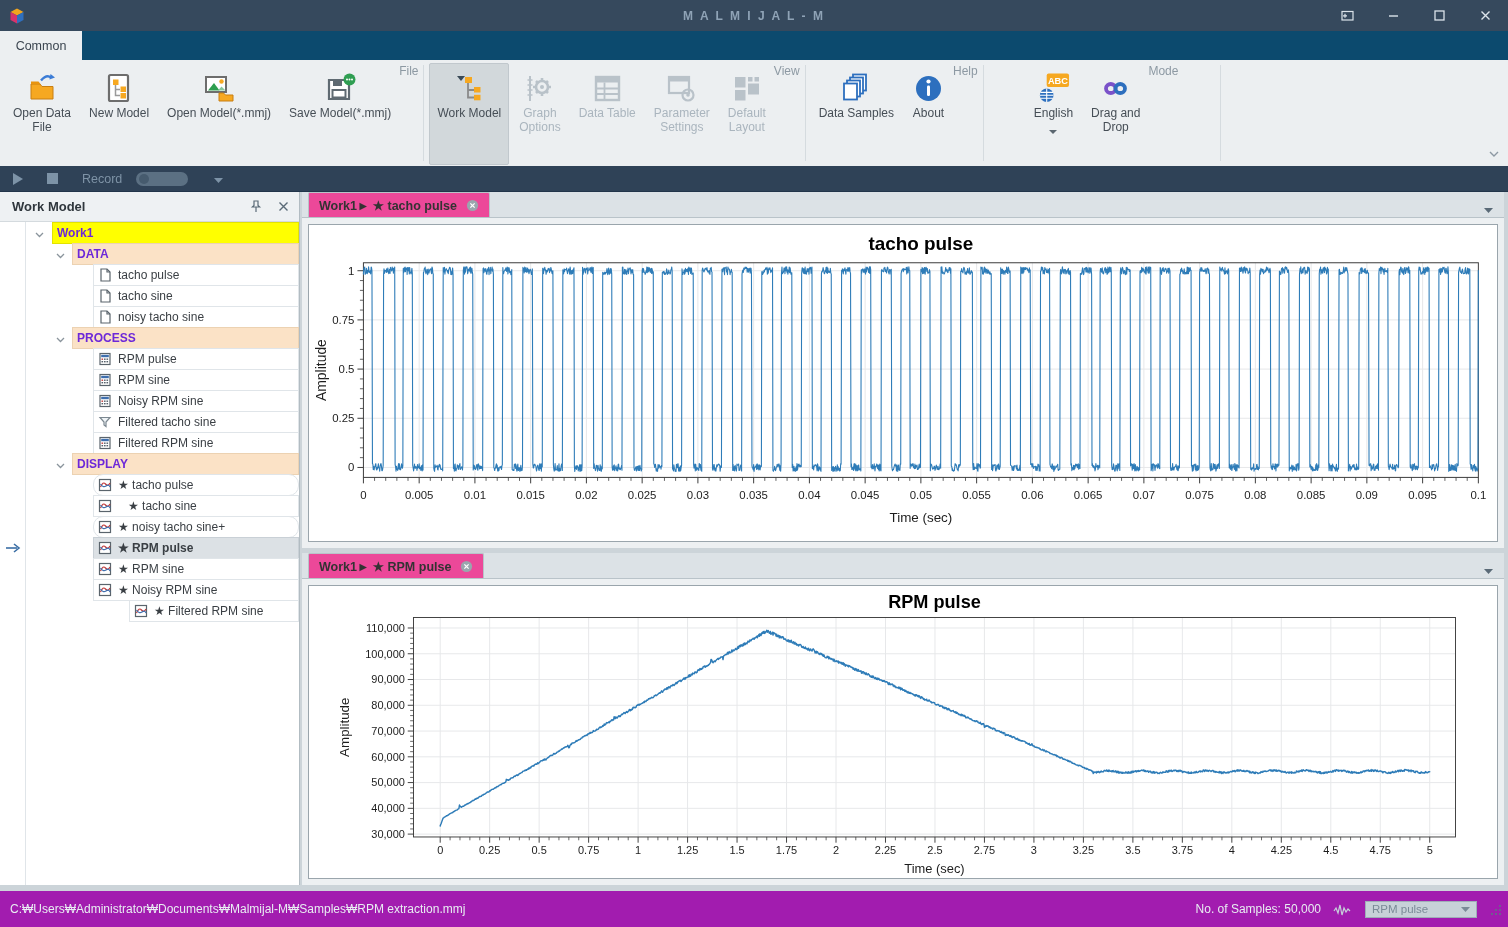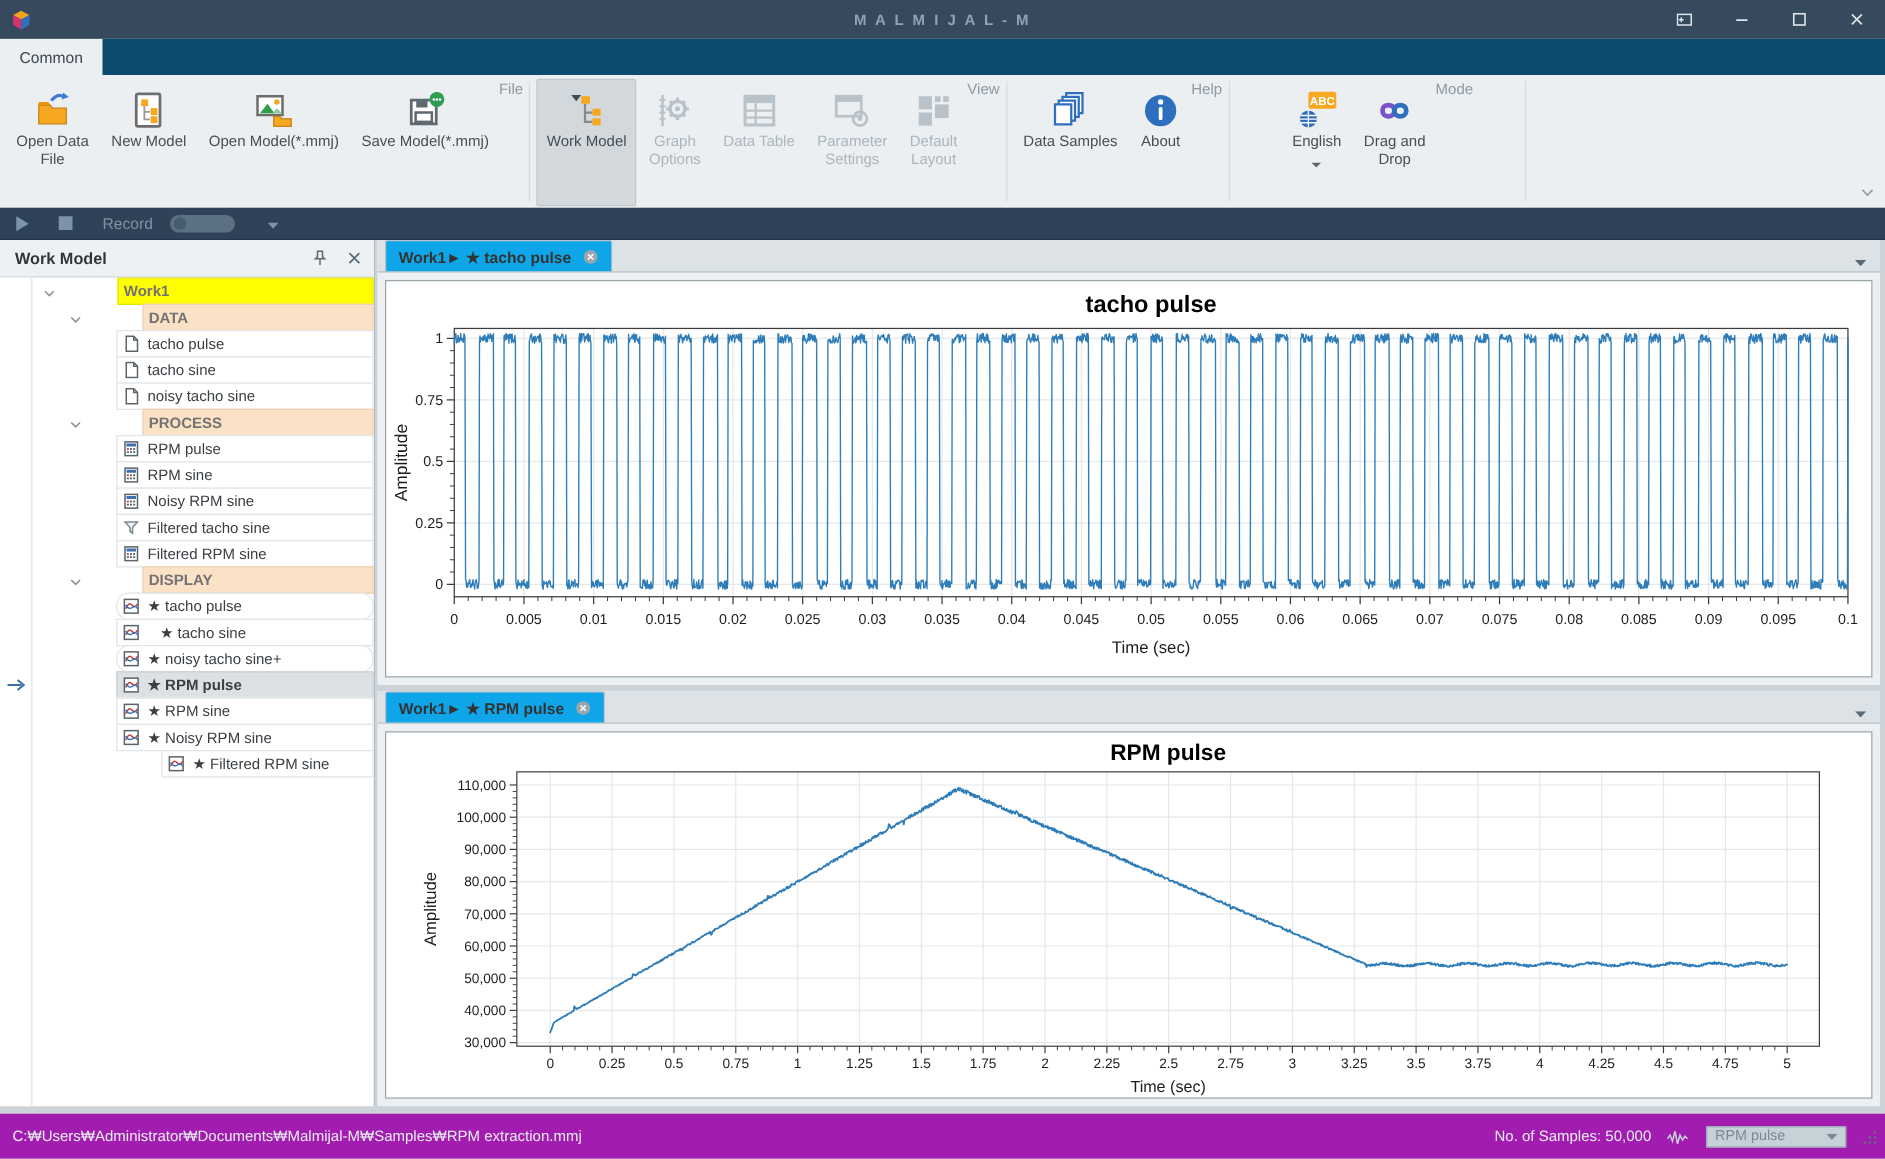--- a/index.html
+++ b/index.html
@@ -55,34 +55,34 @@
   #leftpanel { width:300px; flex:none; background:#fff; border-right:1px solid #b2bcc2; display:flex; flex-direction:column; }
   .lp-header { height:30px; flex:none; background:#eef1f3; border-bottom:1px solid #d4dade; display:flex; align-items:center; padding:0 10px 0 12px; gap:16px; }
   .lp-title { flex:1; font-weight:bold; font-size:13px; color:#2f363c; }
   .lp-body { flex:1; position:relative; overflow:hidden; }
   .gutter { position:absolute; left:0; top:0; bottom:0; width:26px; border-right:1px solid #e0e5e9; background:#fff; }
   #gutter-arrow { position:absolute; left:5px; }
   .rows { position:absolute; left:27px; top:0; right:0; }
   .trow { height:21px; position:relative; }
   .tcaret { position:absolute; top:5px; }
   .tcell { position:absolute; top:0; bottom:-1px; right:0; display:flex; align-items:center; gap:6px; padding:0 4px; border:1px solid #e0e5e9; background:#fff; font-size:12px; color:#3a3f44; }
-  .tcell.sec { font-weight:bold; color:#737373;margin-left:42px; }
+  .tcell.sec { font-weight:bold; color:#6d28d9; }
   .tcell.yellow { background:#ffff00; border-color:#e3e300; }
   .tcell.peach { background:#fbe2c6; border-color:#ecd2b2; }
   .tcell.selected { background:#dce1e5; border-color:#c9d0d6; font-weight:bold; }
   .tcell svg { flex:none; }
 
   
   #rightcol { flex:1; display:flex; flex-direction:column; margin:0 4px 0 2px; min-width:0; }
   .doc { display:flex; flex-direction:column; background:#edf0f2; min-height:0; }
   #doc1 { height:356px; flex:none; }
   .docgap { height:5px; background:#ccd4d9; flex:none; }
   #doc2 { flex:1; }
   .tabstrip { height:26px; flex:none; background:#dce2e6; border-bottom:1px solid #b9c3c9; display:flex; align-items:flex-end; position:relative; }
-  .dtab { margin-left:6px; height:25px; background:#0ea5e9; border:1px solid #b9c3c9; border-bottom:none; border-radius:2px 2px 0 0; display:flex; align-items:center; gap:9px; padding:0 10px; font-size:12.5px; font-weight:bold; color:#333; }
+  .dtab { margin-left:6px; height:25px; background:#ec4899; border:1px solid #b9c3c9; border-bottom:none; border-radius:2px 2px 0 0; display:flex; align-items:center; gap:9px; padding:0 10px; font-size:12.5px; font-weight:bold; color:#333; }
   .strip-caret { position:absolute; right:11px; top:10px; }
   .doc-content { flex:1; padding:6px; min-height:0; }
   .chart-card { width:100%; height:100%; background:#fff; border:1px solid #9aa5ac; }
   svg.chart { width:100%; height:100%; display:block; }
   svg.chart text { font-family:"Liberation Sans", sans-serif; }
 
   
   #statusbar { height:36px; flex:none; background:#a21caf; color:#e8edf2; display:flex; align-items:center; padding:0 6px 0 10px; gap:12px; font-size:12px; }
   .sb-path { flex:1; white-space:nowrap; overflow:hidden; }
   .sb-samples { white-space:nowrap; }

